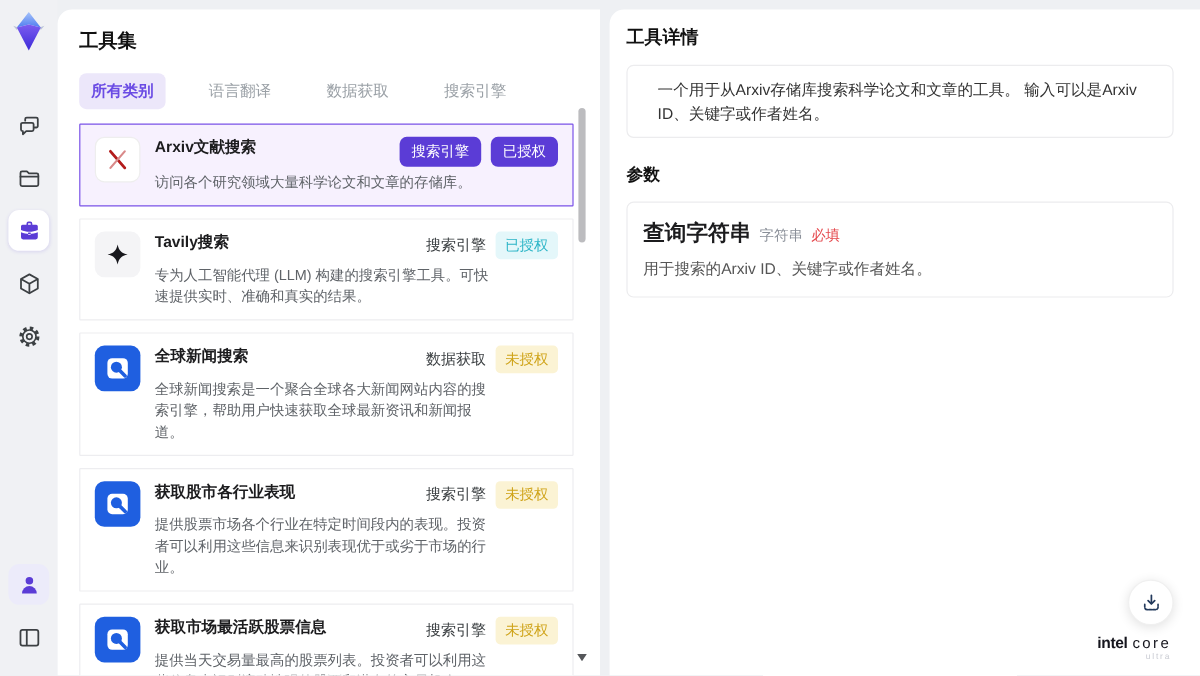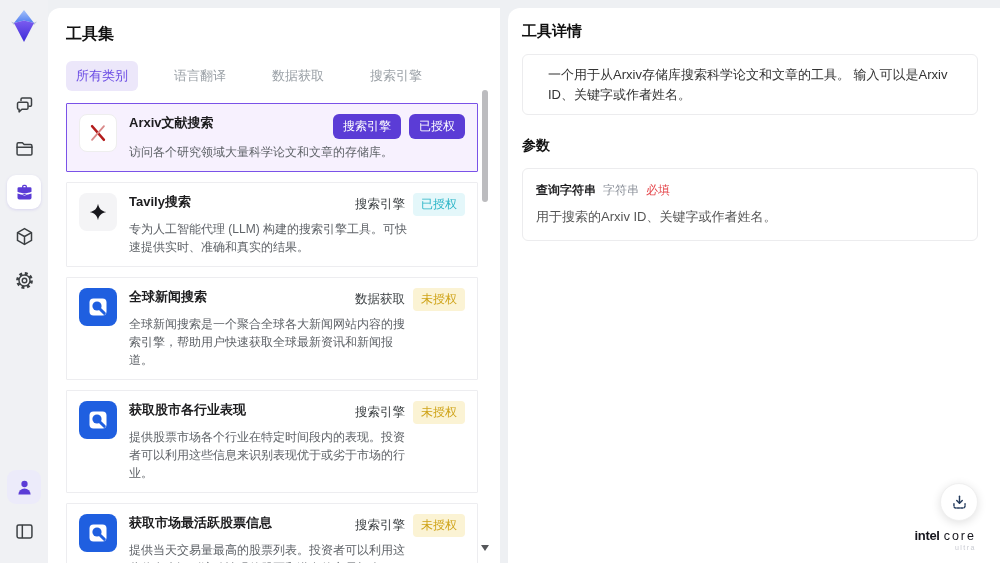--- a/index.html
+++ b/index.html
@@ -22,21 +22,21 @@
   .panel { background:#fff; height:555px; position:relative; }
   .panel.left  { width:452px; flex:0 0 452px; border-radius:12px 0 0 0; padding:16px 18px 0 18px; overflow:hidden; }
   .panel.right { flex:1; border-radius:12px 0 0 0; padding:14px 22px 0 14px; }
 
   .page-title { font-size:16px; font-weight:bold; color:#111; }
 
   
   .tabs { display:flex; align-items:center; gap:26px; margin-top:16px; }
   .tab { font-size:13px; color:#9aa0a6; background:transparent; border:none; padding:6px 10px; border-radius:6px; cursor:pointer;
          font-family:inherit; white-space:nowrap; }
-  .tab.active { background:#ece7fa; color:#6a4be4; font-weight:normal; }
+  .tab.active { background:#ece7fa; color:#6a4be4; font-weight:bold; }
 
   
   .tool-list { margin-top:12px; padding-right:4px; }
   .tool-card { display:flex; gap:12px; padding:10px 12px; border:1px solid #ededf0; border-radius:1px; margin-bottom:10px;
                background:#fff; cursor:pointer; }
   .tool-card.selected { background:#f7f1fe; border:1.5px solid #7a52e8; }
   .tool-icon { width:38px; height:38px; flex:0 0 38px; border-radius:8px; display:flex; align-items:center; justify-content:center;
                background:#f4f4f6; }
   .tool-icon.white { background:#fff; border:1px solid #eee; }
   .tool-icon.blue  { background:#1f5fe0; }
@@ -56,21 +56,21 @@
   .scroll-arrow-down { position:absolute; right:11px; bottom:12px; width:0; height:0;
                        border-left:4px solid transparent; border-right:4px solid transparent; border-top:6px solid #55575a; }
 
   
   .detail-title { font-size:15px; font-weight:bold; color:#111; }
   .section-heading { font-size:14px; font-weight:bold; color:#111; margin-top:22px; }
   .intro-box { margin-top:13px; border:1px solid #ececee; border-radius:6px; padding:10px 25px; font-size:13px; color:#333;
                line-height:1.5; }
   .param-card { margin-top:13px; border:1px solid #ececee; border-radius:6px; padding:13px 13px 14px; }
   .param-head { display:flex; align-items:baseline; gap:7px; }
-  .param-name { font-size:12px; font-weight:bold; color:#1c1c1e; }
+  .param-name { font-size:18px; font-weight:bold; color:#1c1c1e; }
   .param-type { font-size:12px; color:#8a8f98; }
   .param-required { font-size:12px; color:#e5484d; }
   .param-desc { font-size:13px; color:#555; margin-top:9px; }
 
   
   .fab { position:absolute; right:22px; bottom:42px; width:38px; height:38px; border-radius:50%; background:#fff;
          border:1px solid #f0f0f0; box-shadow:0 2px 10px rgba(0,0,0,.12); display:flex; align-items:center; justify-content:center;
          cursor:pointer; }
   .intel-badge { position:absolute; right:24px; bottom:12px; text-align:right; line-height:1; color:#15151d; }
   .intel-row { display:flex; align-items:baseline; gap:4px; justify-content:flex-end; }

